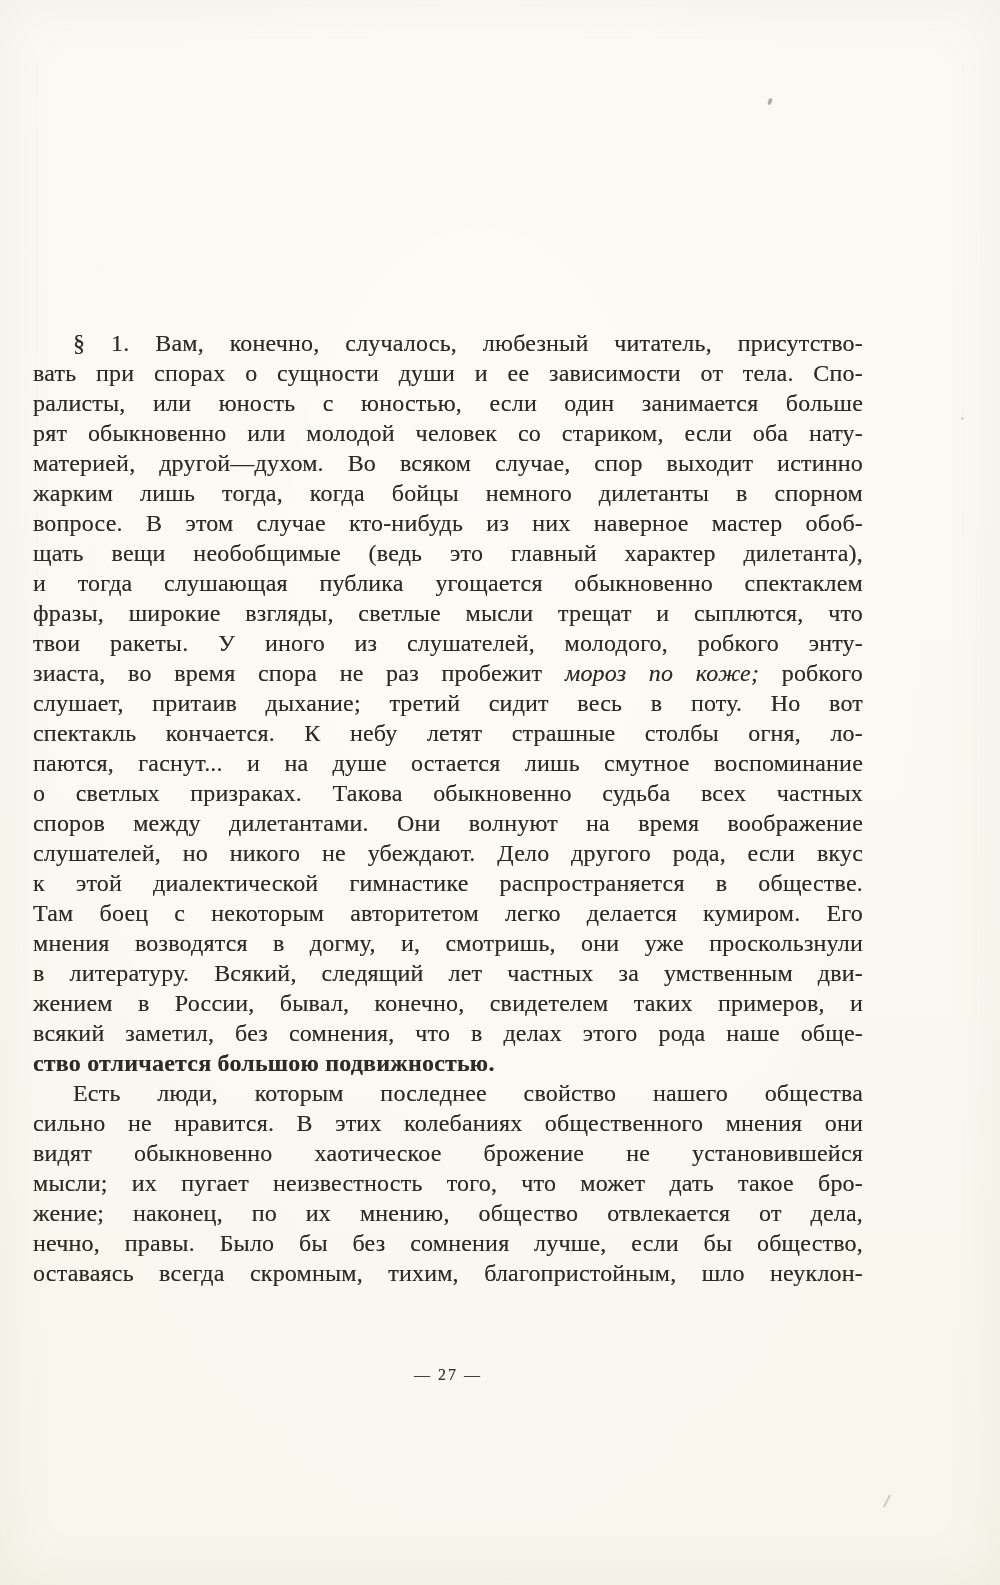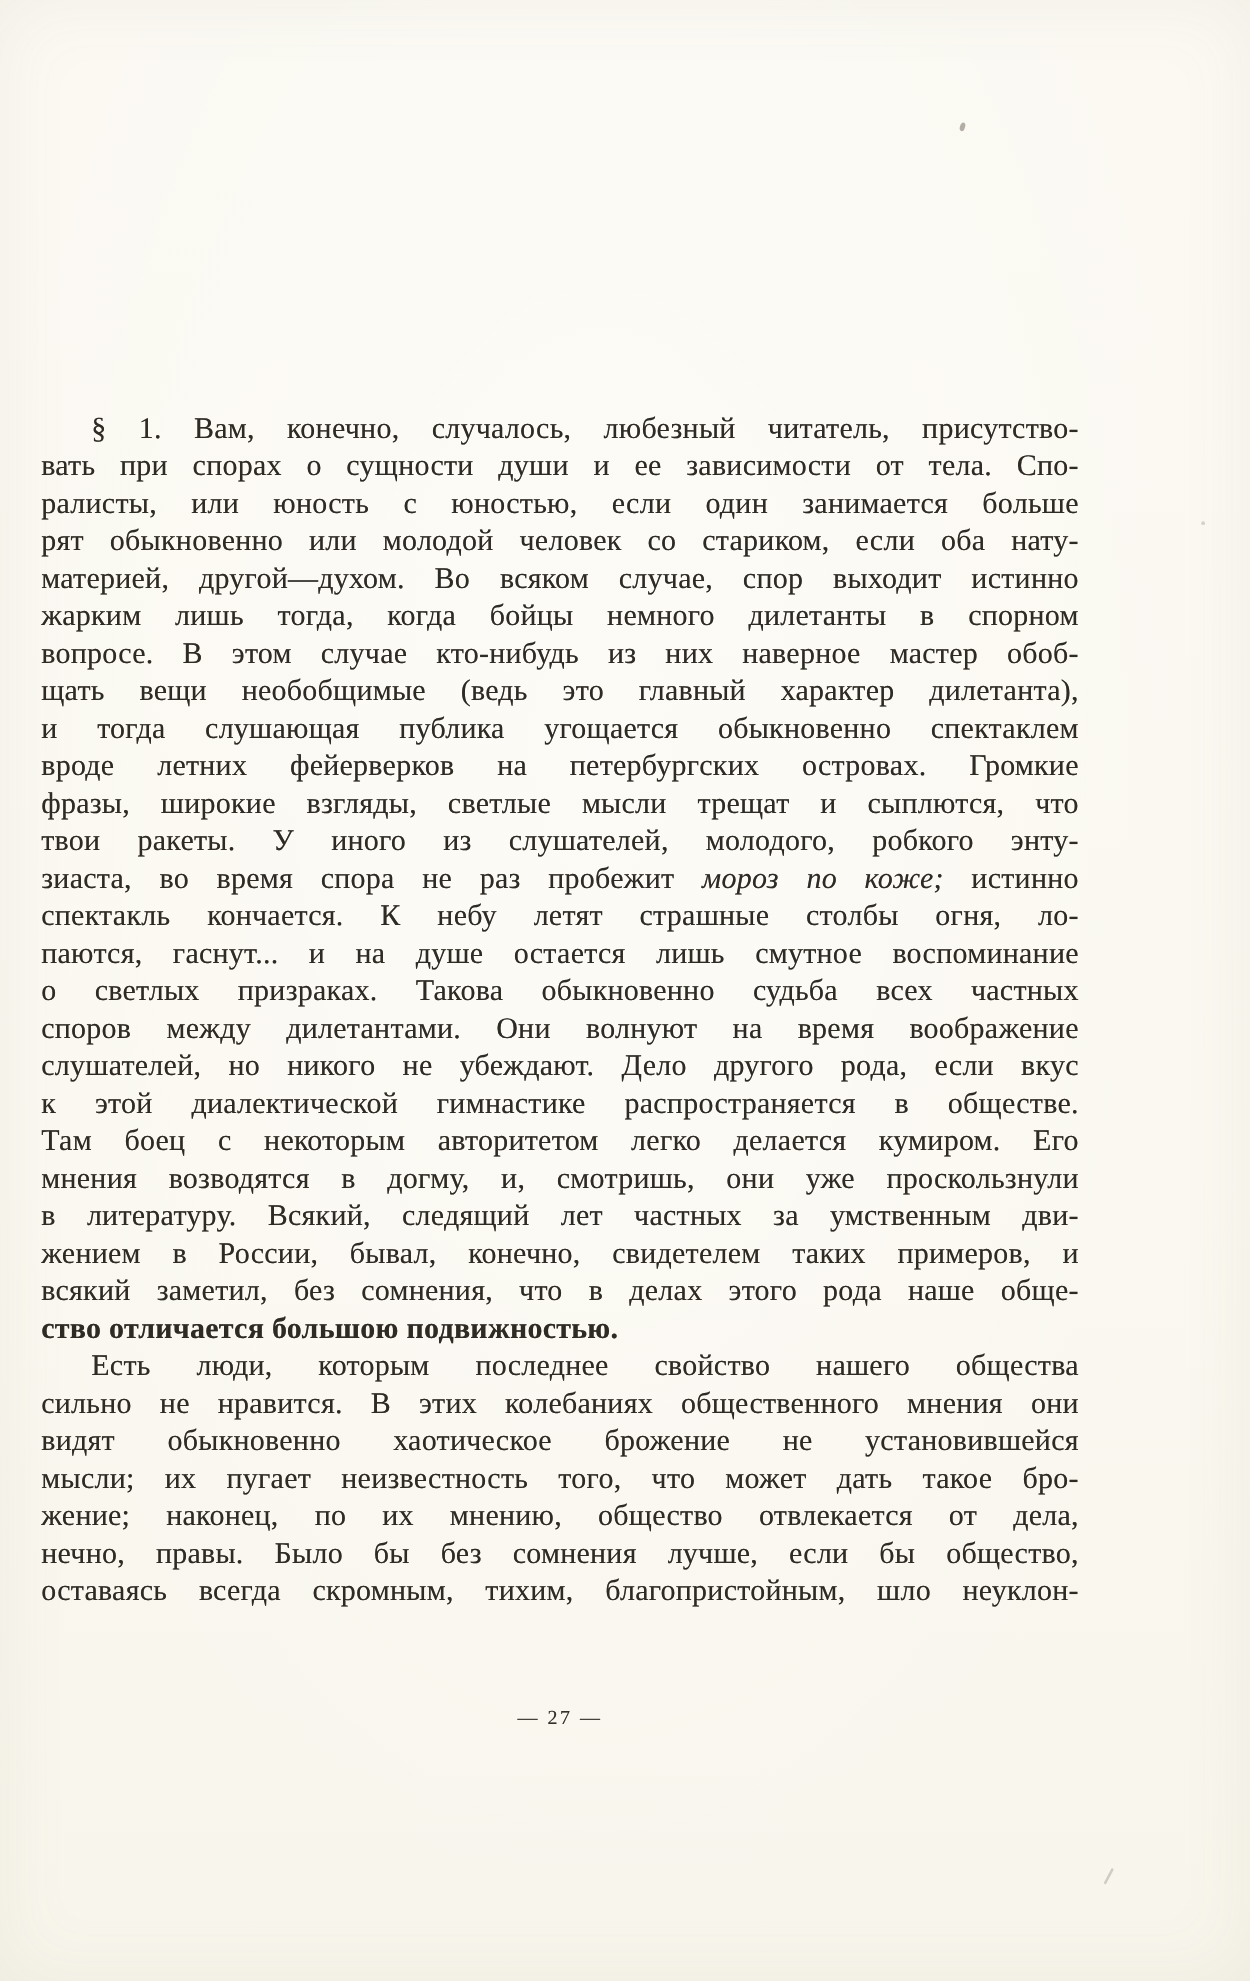--- a/index.html
+++ b/index.html
@@ -79,24 +79,24 @@
   <div class="page-text">
       <div class="line indent"><span>§ 1. Вам, конечно, случалось, любезный читатель, присутство-</span></div>
       <div class="line"><span>вать при спорах о сущности души и ее зависимости от тела. Спо-</span></div>
       <div class="line"><span>ралисты, или юность с юностью, если один занимается больше</span></div>
       <div class="line"><span>рят обыкновенно или молодой человек со стариком, если оба нату-</span></div>
       <div class="line"><span>материей, другой—духом. Во всяком случае, спор выходит истинно</span></div>
       <div class="line"><span>жарким лишь тогда, когда бойцы немного дилетанты в спорном</span></div>
       <div class="line"><span>вопросе. В этом случае кто-нибудь из них наверное мастер обоб-</span></div>
       <div class="line"><span>щать вещи необобщимые (ведь это главный характер дилетанта),</span></div>
       <div class="line"><span>и тогда слушающая публика угощается обыкновенно спектаклем</span></div>
-      <div class="line"><span>вроде летних фейерверков на петербургских островах. Громкие</span></div>
       <div class="line"><span>фразы, широкие взгляды, светлые мысли трещат и сыплются, что</span></div>
       <div class="line"><span>твои ракеты. У иного из слушателей, молодого, робкого энту-</span></div>
-      <div class="line"><span>зиаста, во время спора не раз пробежит </span><span class="em">мороз по коже;</span><span> истинно</span></div>
+      <div class="line"><span>зиаста, во время спора не раз пробежит </span><span class="em">мороз по коже;</span><span> робкого</span></div>
+      <div class="line"><span>слушает, притаив дыхание; третий сидит весь в поту. Но вот</span></div>
       <div class="line"><span>спектакль кончается. К небу летят страшные столбы огня, ло-</span></div>
       <div class="line"><span>паются, гаснут... и на душе остается лишь смутное воспоминание</span></div>
       <div class="line"><span>о светлых призраках. Такова обыкновенно судьба всех частных</span></div>
       <div class="line"><span>споров между дилетантами. Они волнуют на время воображение</span></div>
       <div class="line"><span>слушателей, но никого не убеждают. Дело другого рода, если вкус</span></div>
       <div class="line"><span>к этой диалектической гимнастике распространяется в обществе.</span></div>
       <div class="line"><span>Там боец с некоторым авторитетом легко делается кумиром. Его</span></div>
       <div class="line"><span>мнения возводятся в догму, и, смотришь, они уже проскользнули</span></div>
       <div class="line"><span>в литературу. Всякий, следящий лет частных за умственным дви-</span></div>
       <div class="line"><span>жением в России, бывал, конечно, свидетелем таких примеров, и</span></div>

